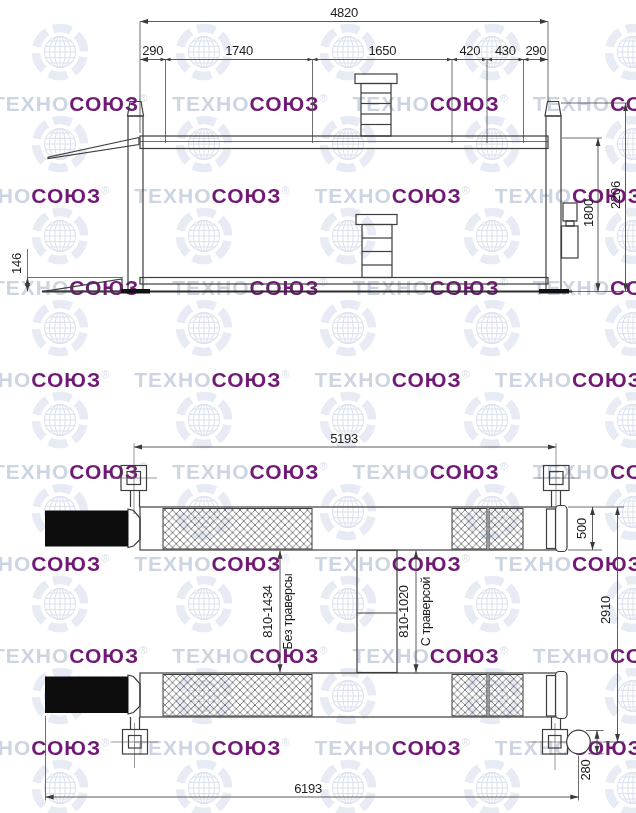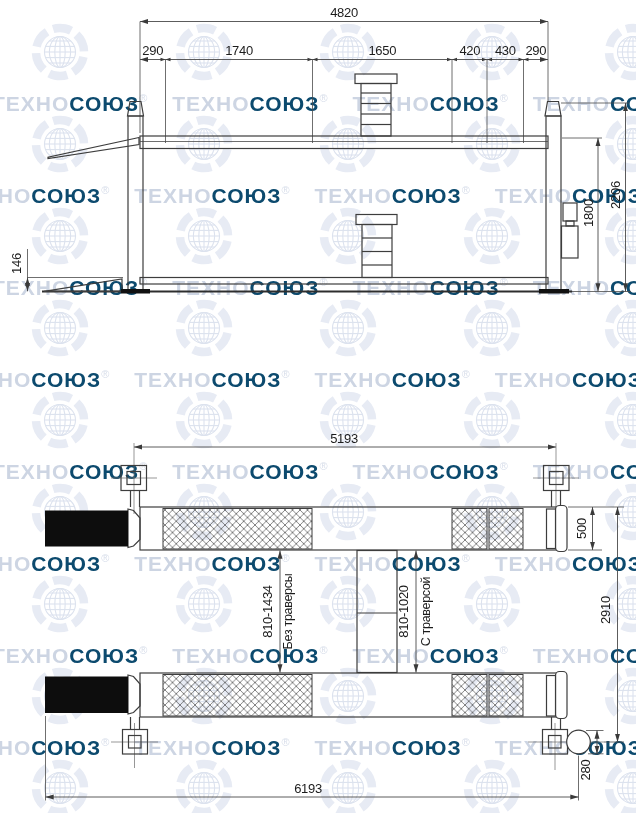--- a/index.html
+++ b/index.html
@@ -3,21 +3,21 @@
 <meta charset="utf-8">
 <style>
   html,body{margin:0;padding:0;background:#fff;}
   #canvas{position:relative;width:636px;height:813px;background:#ffffff;overflow:hidden;
           font-family:"Liberation Sans",sans-serif;}
   
   #wm-text{position:absolute;inset:0;z-index:1;}
   .wmrow{position:absolute;white-space:nowrap;font-size:21px;font-weight:700;letter-spacing:1px;line-height:28px;}
   .wmunit{margin-right:24px;}
   .w1{color:#cdd5e3;}
-  .w2{color:#0c4a6e;}
+  .w2{color:#701a75;}
   .wreg{color:#d8deea;font-size:11px;font-weight:400;vertical-align:9px;}
   #wm-globes{position:absolute;left:0;top:0;z-index:0;}
   
   #drawing{position:absolute;left:0;top:0;z-index:2;}
   #drawing text{font-family:"Liberation Sans",sans-serif;font-size:13px;fill:#1c1c1c;letter-spacing:-0.3px;}
   #drawing text.small{font-size:12.5px;}
   .thin{stroke:#4a4a4a;stroke-width:0.8;fill:none;}
   .cline{stroke:#6a6a6a;stroke-width:0.7;fill:none;}
   .main{stroke:#3d3d3d;stroke-width:1.2;fill:none;}
   .mainw{stroke:#3d3d3d;stroke-width:1.2;fill:#ffffff;}

